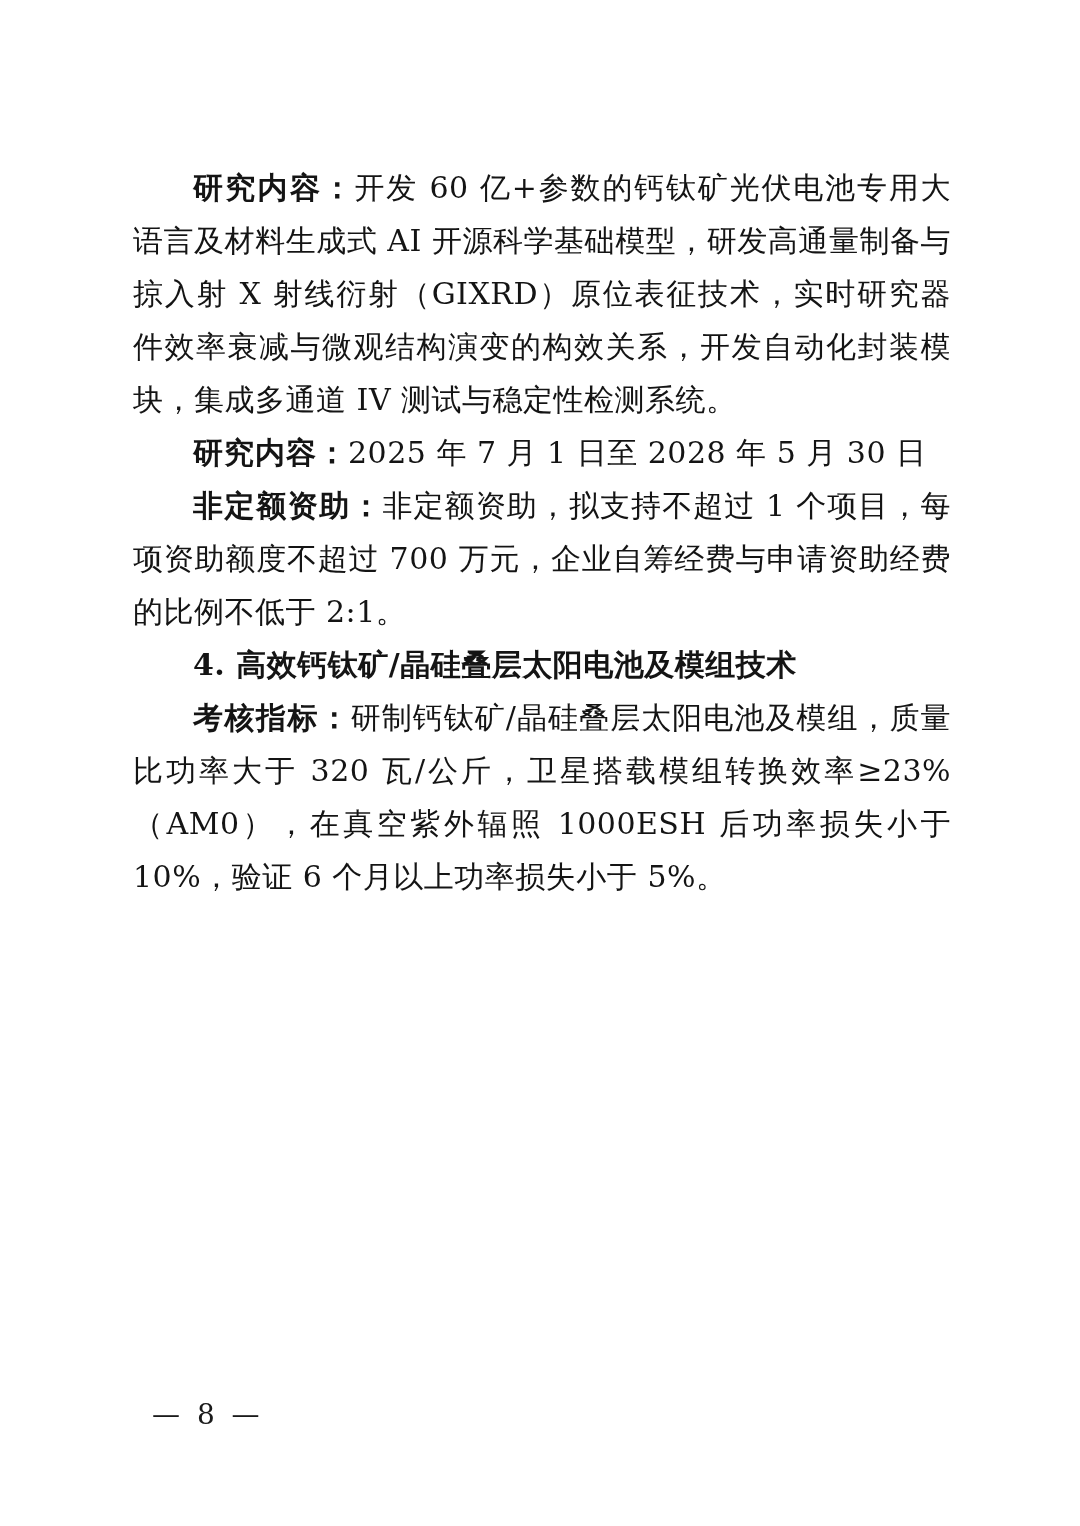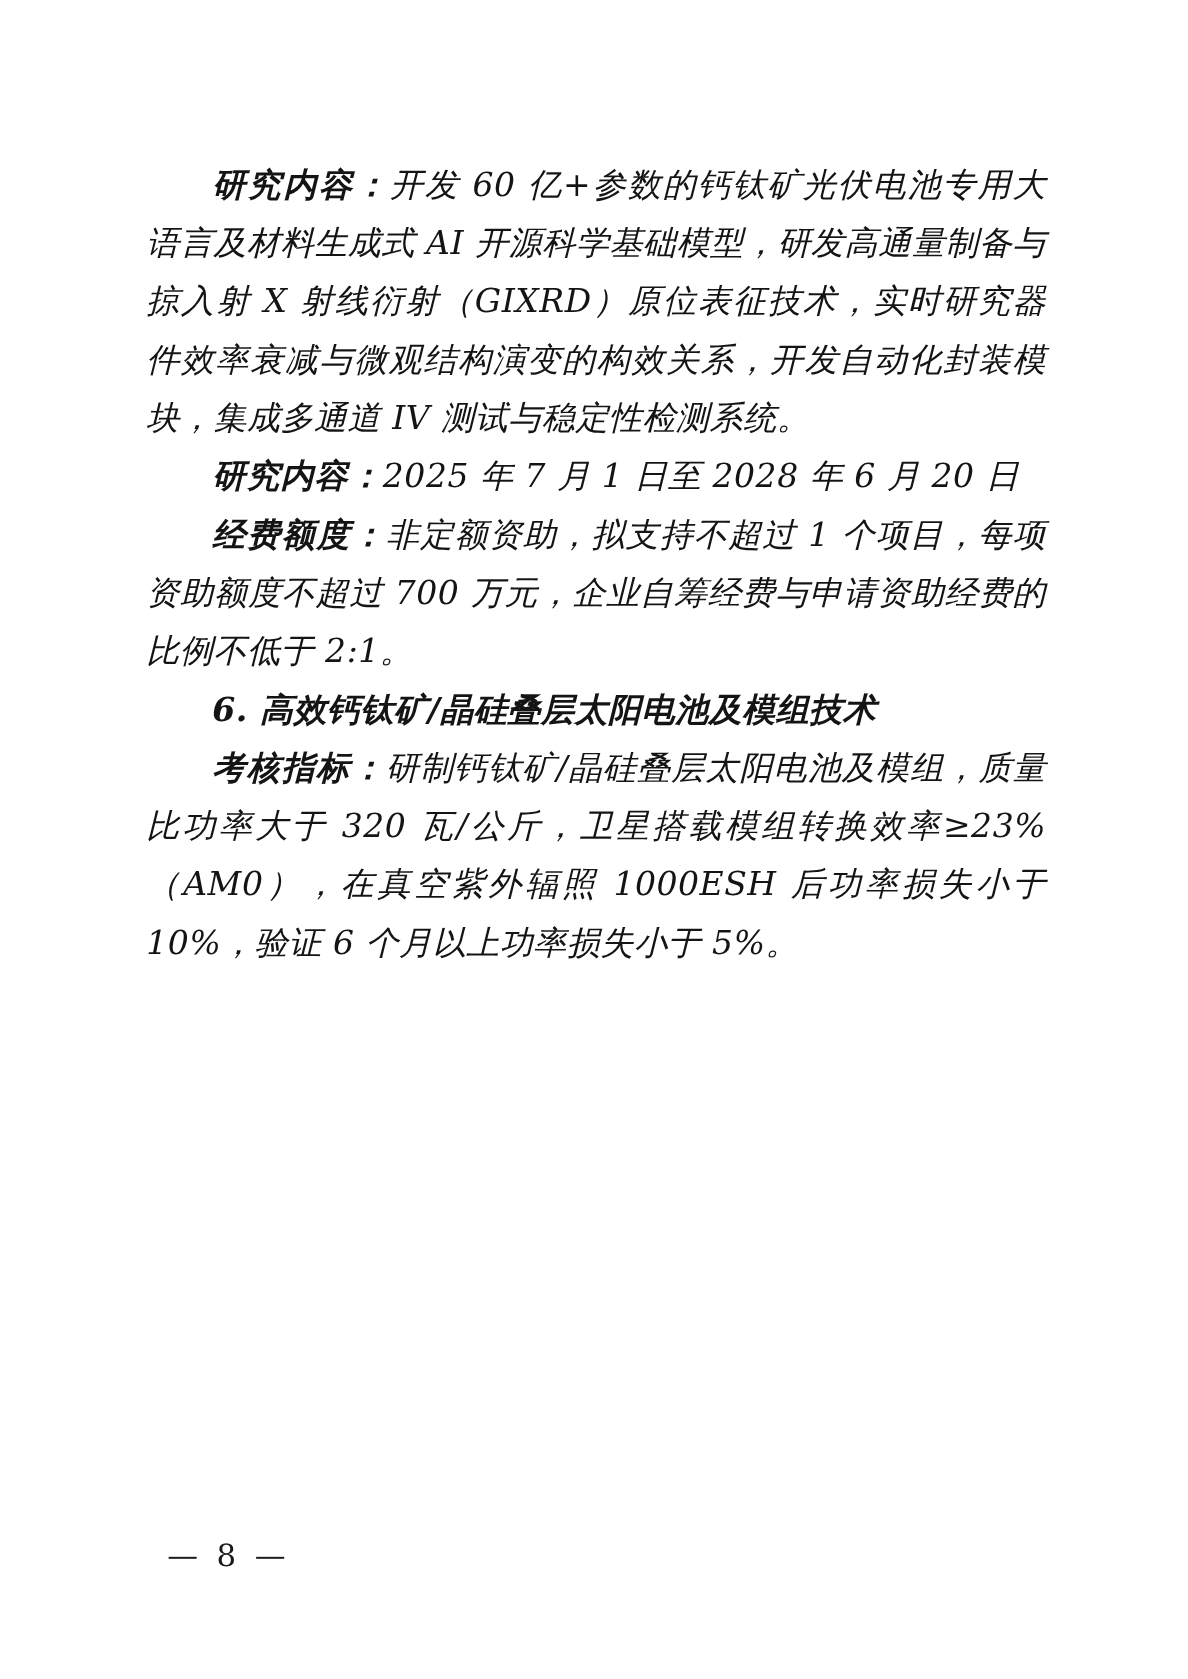--- a/index.html
+++ b/index.html
@@ -8,23 +8,22 @@
     height: 1526px;
     background: #ffffff;
     position: relative;
     font-family: "DejaVu Serif", "Liberation Serif", serif;
     color: #141414;
     overflow: hidden;
   }
   .doc {
     position: absolute;
     left: 133px;
-    top: 142px;
+    top: 161px;
     width: 818px;
-    font-style: italic;
   }
   .para {
     margin: 0;
     font-size: 30px;
     line-height: 53px;
     text-align: justify;
     text-justify: inter-character;
     text-align-last: left;
     text-indent: 2em;
     letter-spacing: 0.5px;
@@ -52,24 +51,24 @@
   }
 </style>
 </head>
 <body>
 
 <div class="doc">
 
   <p class="para"><span class="lbl">研究内容：</span><span>开发 60 亿+参数的钙钛矿光伏电池专用大语言及材料生成式 AI 开源科学基础模型，研发高通量制备与掠入射 X 射线衍射（GIXRD）原位表征技术，实时研究器件效率衰减与微观结构演变的构效关系，开发自动化封装模块，集成多通道 IV 测试与稳定性检测系统。</span></p>
 
 
-  <p class="para"><span class="lbl">研究内容：</span><span>2025 年 7 月 1 日至 2028 年 6 月 20 日</span></p>
+  <p class="para"><span class="lbl">研究内容：</span><span>2025 年 7 月 1 日至 2028 年 5 月 30 日</span></p>
 
-  <p class="para"><span class="lbl">经费额度：</span><span>非定额资助，拟支持不超过 1 个项目，每项资助额度不超过 700 万元，企业自筹经费与申请资助经费的比例不低于 2:1。</span></p>
+  <p class="para"><span class="lbl">非定额资助：</span><span>非定额资助，拟支持不超过 1 个项目，每项资助额度不超过 700 万元，企业自筹经费与申请资助经费的比例不低于 2:1。</span></p>
 
-  <p class="heading">6. 高效钙钛矿/晶硅叠层太阳电池及模组技术</p>
+  <p class="heading">4. 高效钙钛矿/晶硅叠层太阳电池及模组技术</p>
 
 
   <p class="para"><span class="lbl">考核指标：</span><span>研制钙钛矿/晶硅叠层太阳电池及模组，质量比功率大于 320 瓦/公斤，卫星搭载模组转换效率≥23%（AM0），在真空紫外辐照 1000ESH 后功率损失小于 10%，验证 6 个月以上功率损失小于 5%。</span></p>
 
 </div>
 
 <div class="footer">— 8 —</div>
 
 </body></html>

